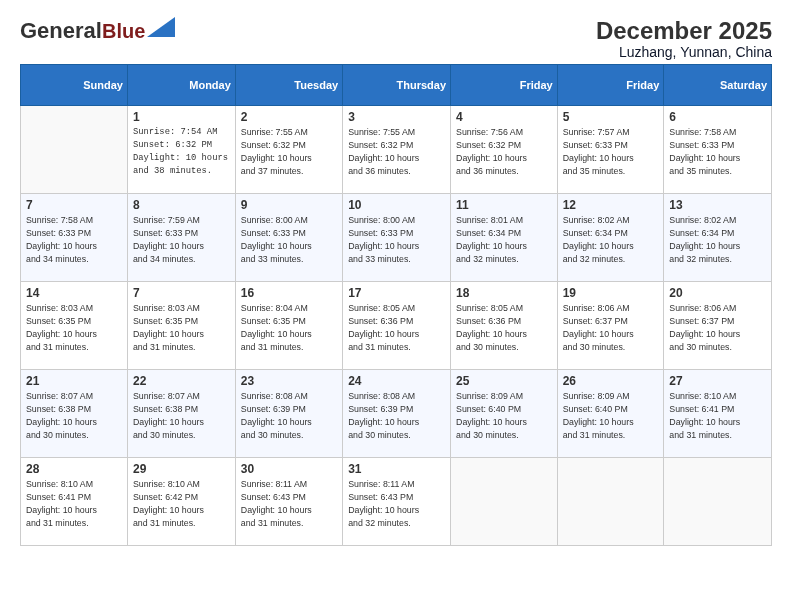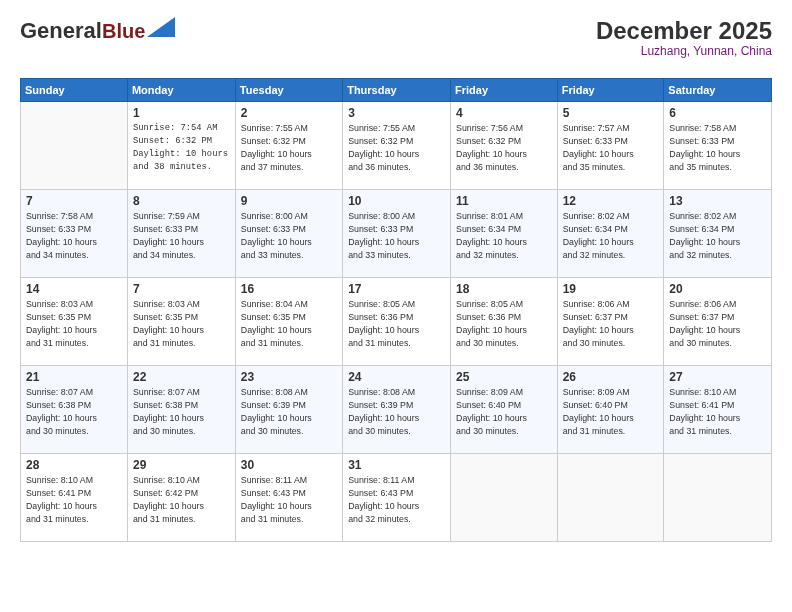--- a/index.html
+++ b/index.html
@@ -12,52 +12,52 @@
     }
     .page {
       width: 792px;
       height: 612px;
       padding: 18px 20px 12px 20px;
     }
     .header {
       display: flex;
       justify-content: space-between;
       align-items: flex-start;
-      margin-bottom: 20px;
+      margin-bottom: 4px;
     }
     .logo {
       display: flex;
       flex-direction: column;
       align-items: flex-start;
     }
     .title-block {
       text-align: right;
     }
     .month-title {
       font-size: 24px;
       font-weight: bold;
       color: #333;
       line-height: 1.1;
     }
     .subtitle {
-      font-size: 12px;
-      color: #701a75;
+      font-size: 14px;
+      color: #0f172a;
     }
     .calendar {
       width: 100%;
       border-collapse: collapse;
       font-size: 9.5px;
     }
     .calendar thead tr th {
       background: #2a72c3;
       color: #fff;
       font-size: 11px;
       font-weight: bold;
-      padding: 5px 4px;
-      text-align: left;
+      padding: 14px 4px;
+      text-align: right;
       border: 1px solid #1a5fa0;
     }
     .calendar tbody tr td {
       border: 1px solid #ccc;
       vertical-align: top;
       padding: 4px 5px;
       width: 113px;
       height: 88px;
       background: #fff;
     }

